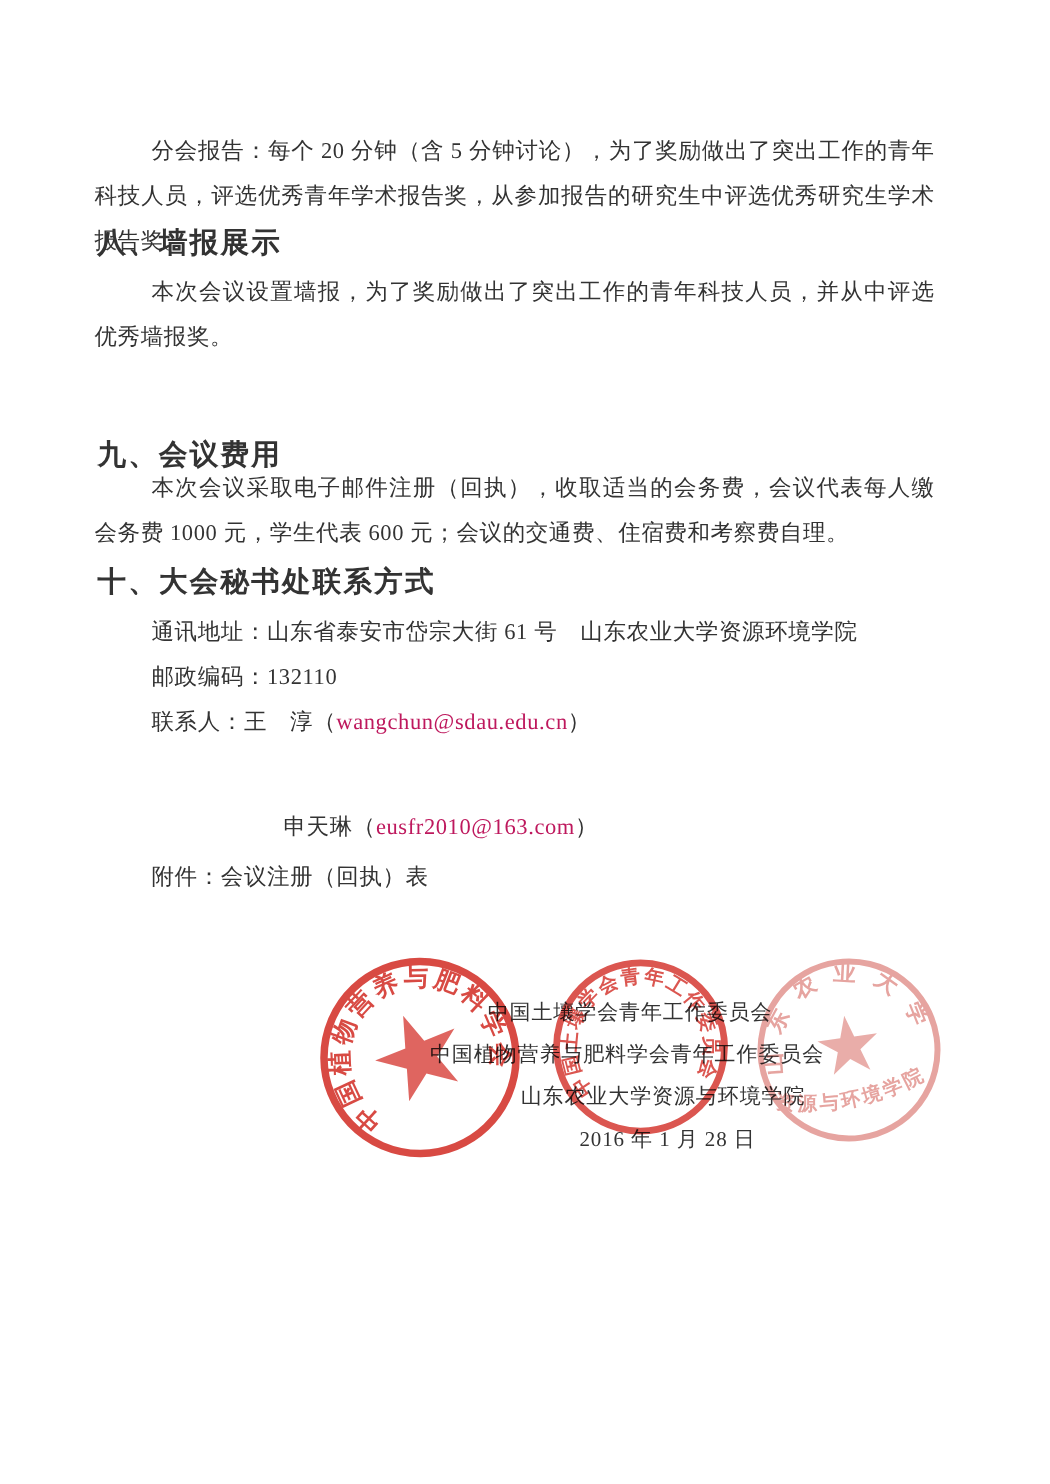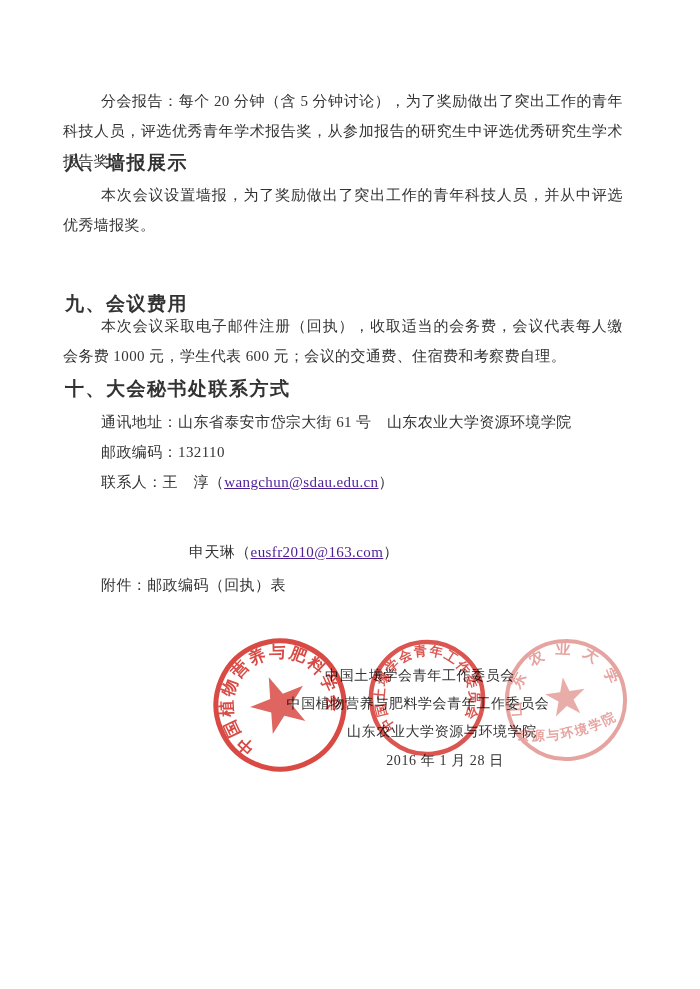--- a/index.html
+++ b/index.html
@@ -13,21 +13,21 @@
     font-size:15px; line-height:30px; letter-spacing:0.4px;
     text-align:justify;
   }
   .para { text-indent:38px; }
   .heading {
     position:absolute; left:65px; width:560px;
     font-weight:bold; font-size:19px; line-height:30px; letter-spacing:1.5px;
   }
   .contact-row { white-space:nowrap; }
   .contact-row.indent2 { padding-left:88px;margin-top:40px; }
-  a.email { color:#4c1d95; text-decoration:underline; cursor:pointer; }
+  a.email { color:#be185d; cursor:pointer; }
   .sig {
     position:absolute; transform:translateX(-50%);
     font-size:14px; line-height:20px; white-space:nowrap; color:#333333;
     letter-spacing:0.6px;
   }
   .seal {
     position:absolute; mix-blend-mode:multiply; pointer-events:none;
   }
   .seal text {
     font-family:"Liberation Serif","DejaVu Serif",serif; font-weight:bold;
@@ -59,21 +59,21 @@
       <span>邮政编码：</span><span>132110</span>
     </div>
     <div class="contact-row">
       <span>联系人：</span><span>王　淳</span><span>（</span><a class="email">wangchun@sdau.edu.cn</a><span>）</span>
     </div>
     <div class="contact-row indent2">
       <span>申天琳</span><span>（</span><a class="email">eusfr2010@163.com</a><span>）</span>
     </div>
   </div>
 
-  <div class="block para" style="top:570px">附件：邮政编码（回执）表</div>
+  <div class="block para" style="top:570px">附件：会议注册（回执）表</div>
 
   <div class="sig" style="left:420px; top:666px">中国土壤学会青年工作委员会</div>
   <div class="sig" style="left:442px; top:722px">山东农业大学资源与环境学院</div>
   <div class="sig" style="left:418px; top:694px">中国植物营养与肥料学会青年工作委员会</div>
   <div class="sig" style="left:445px; top:751px">2016 年 1 月 28 日</div>
 
   <svg class="seal" style="left:195px; top:620px" width="170" height="170" viewBox="0 0 170 170">
     <g transform="rotate(-22 85 85)" opacity="0.88">
       <circle cx="85" cy="85" r="64" fill="none" stroke="#d3312a" stroke-width="5"></circle>
       <polygon points="85,55 91.8,75.7 113.5,75.7 95.9,88.6 102.6,109.3 85,96.5 67.4,109.3 74.1,88.6 56.5,75.7 78.2,75.7" fill="#d3312a" opacity="0.85"></polygon>

